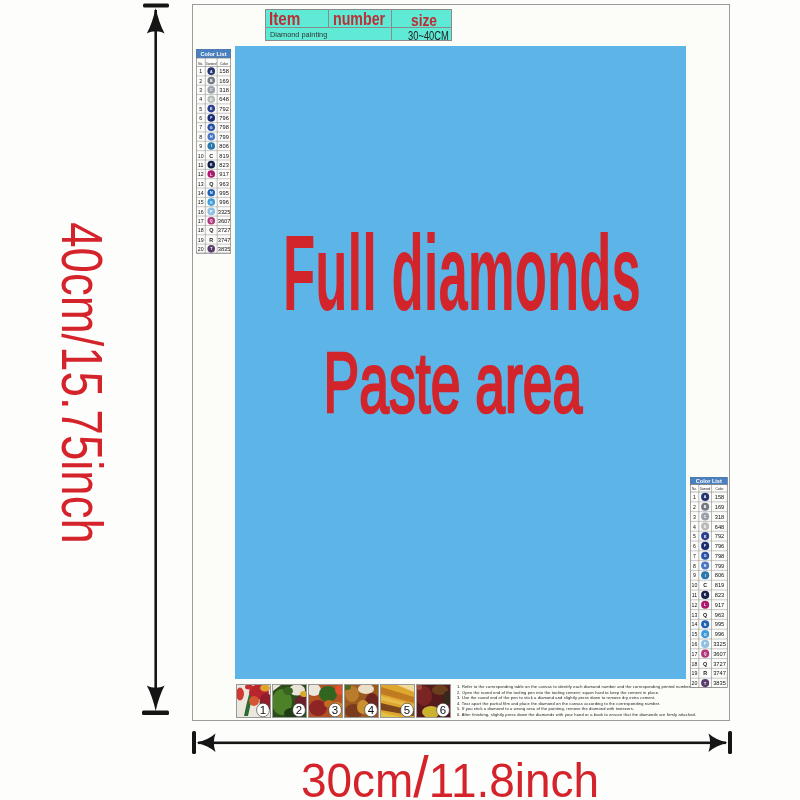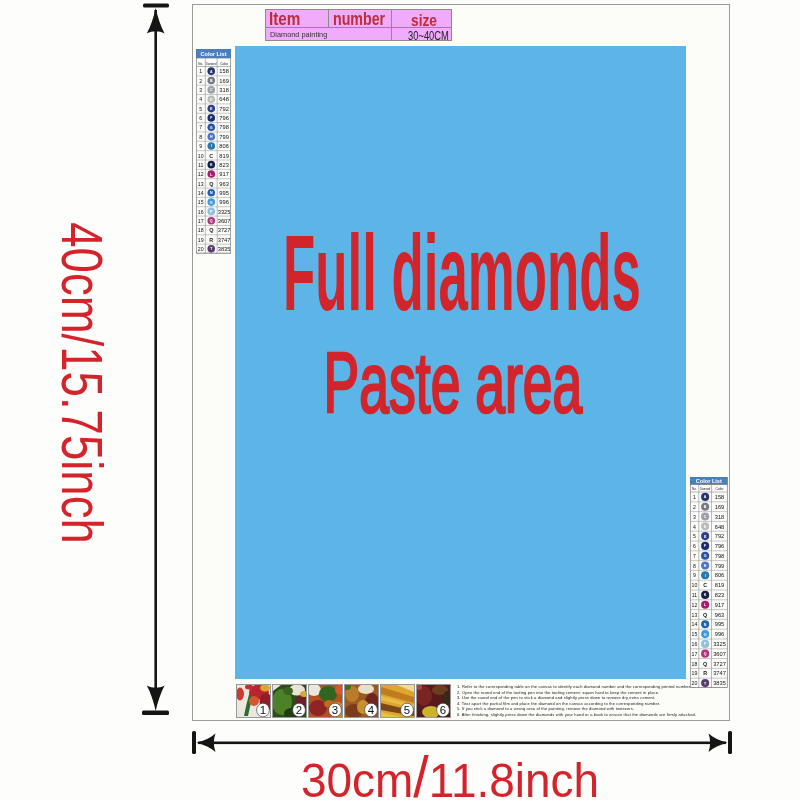--- a/index.html
+++ b/index.html
@@ -5,21 +5,21 @@
 * { margin:0; padding:0; box-sizing:border-box; }
 html,body { width:800px; height:800px; background:#fdfdfb; font-family:"Liberation Sans", sans-serif; overflow:hidden; }
 .abs { position:absolute; }
 </style>
 </head>
 <body>
 <div class="abs" style="left:0;top:0;width:800px;height:800px;">
 
 <div class="abs" style="left:192px;top:4px;width:538px;height:717px;background:#fcfcf9;border:1px solid #9b9b99"></div>
 
-<div class="abs" style="left:265px;top:9px;width:187px;height:32px;border:1px solid #8b8b8b;background:#f0abfc">
+<div class="abs" style="left:265px;top:9px;width:187px;height:32px;border:1px solid #8b8b8b;background:#5eead4">
   <div class="abs" style="left:0;top:0;width:63px;height:18px;border-right:1px solid #8b8b8b;border-bottom:1px solid #8b8b8b"></div>
   <div class="abs" style="left:63px;top:0;width:63px;height:18px;border-right:1px solid #8b8b8b;border-bottom:1px solid #8b8b8b"></div>
   <div class="abs" style="left:126px;top:0;width:59px;height:18px;border-bottom:1px solid #8b8b8b"></div>
   <div class="abs" style="left:63px;top:18px;width:63px;height:12px;border-right:1px solid #8b8b8b"></div>
   <div class="abs" style="left:126px;top:18px;width:59px;height:12px"></div>
 
   <div class="abs" style="left:3px;top:-1px;color:#bb3038;font-size:18px;font-weight:bold;transform:scaleX(0.85);transform-origin:left top">Item</div>
 
   <div class="abs" style="left:67px;top:-1px;color:#bb3038;font-size:18px;font-weight:bold;transform:scaleX(0.79);transform-origin:left top">number</div>
 

